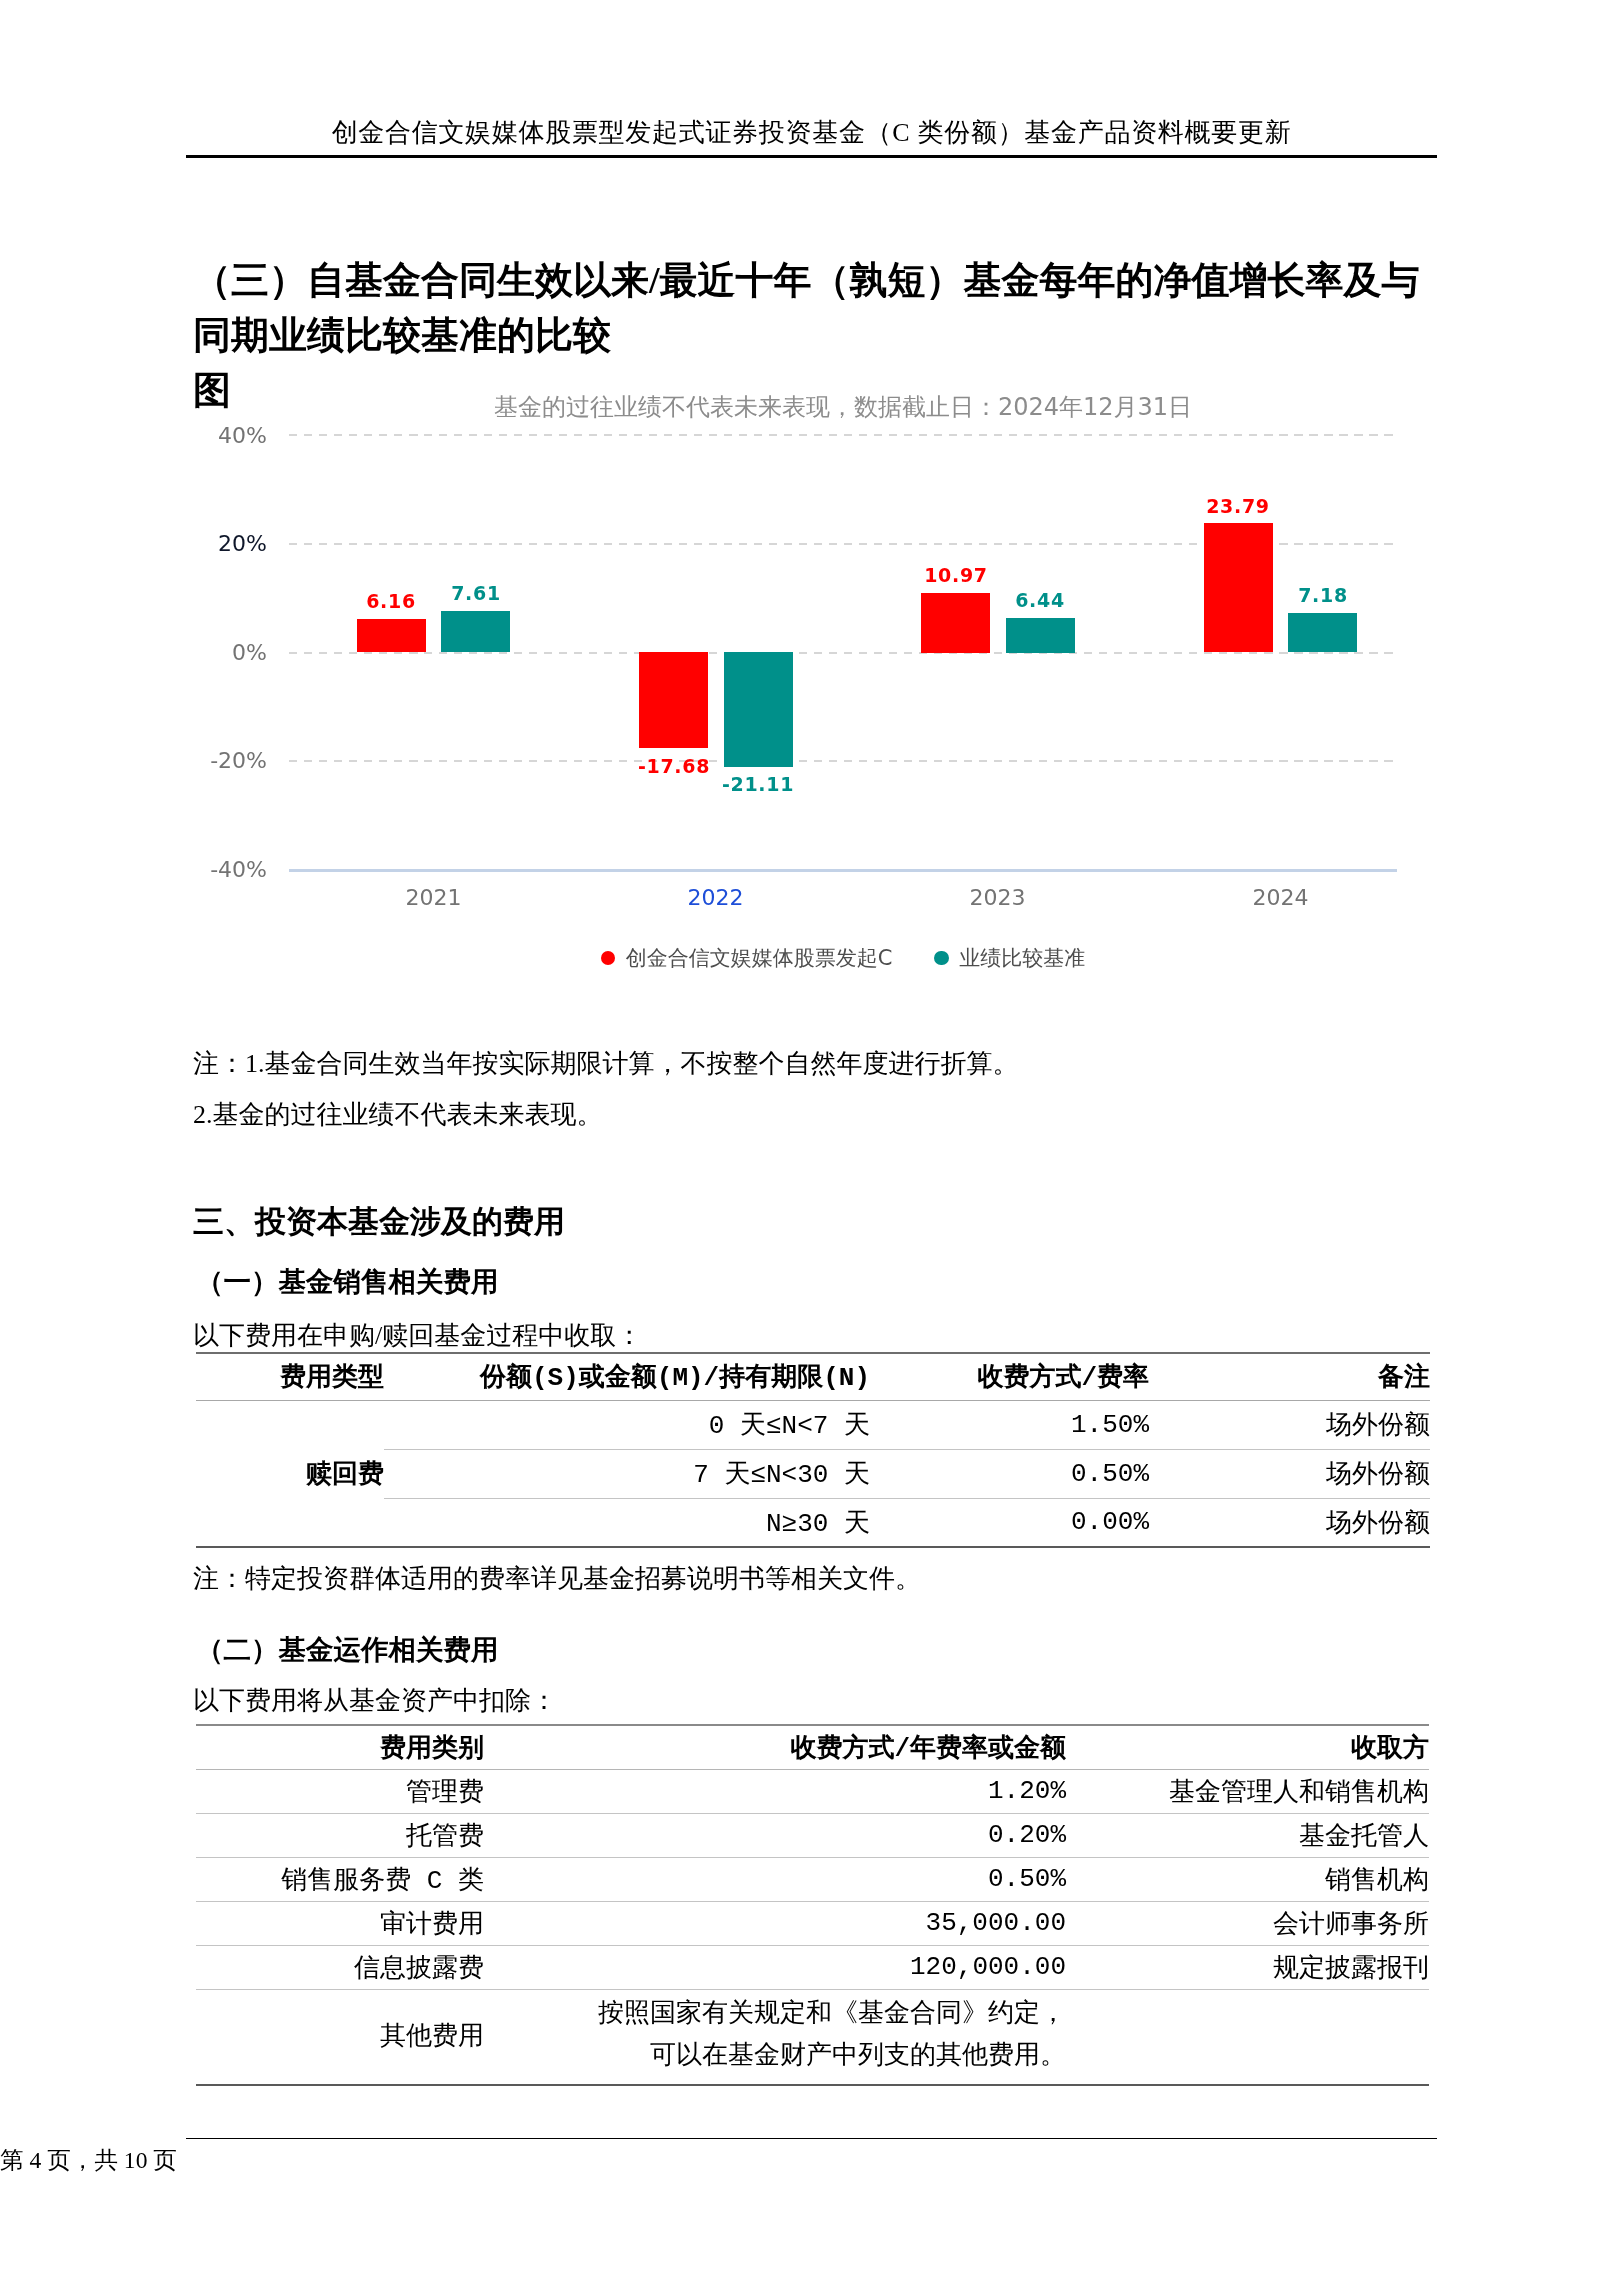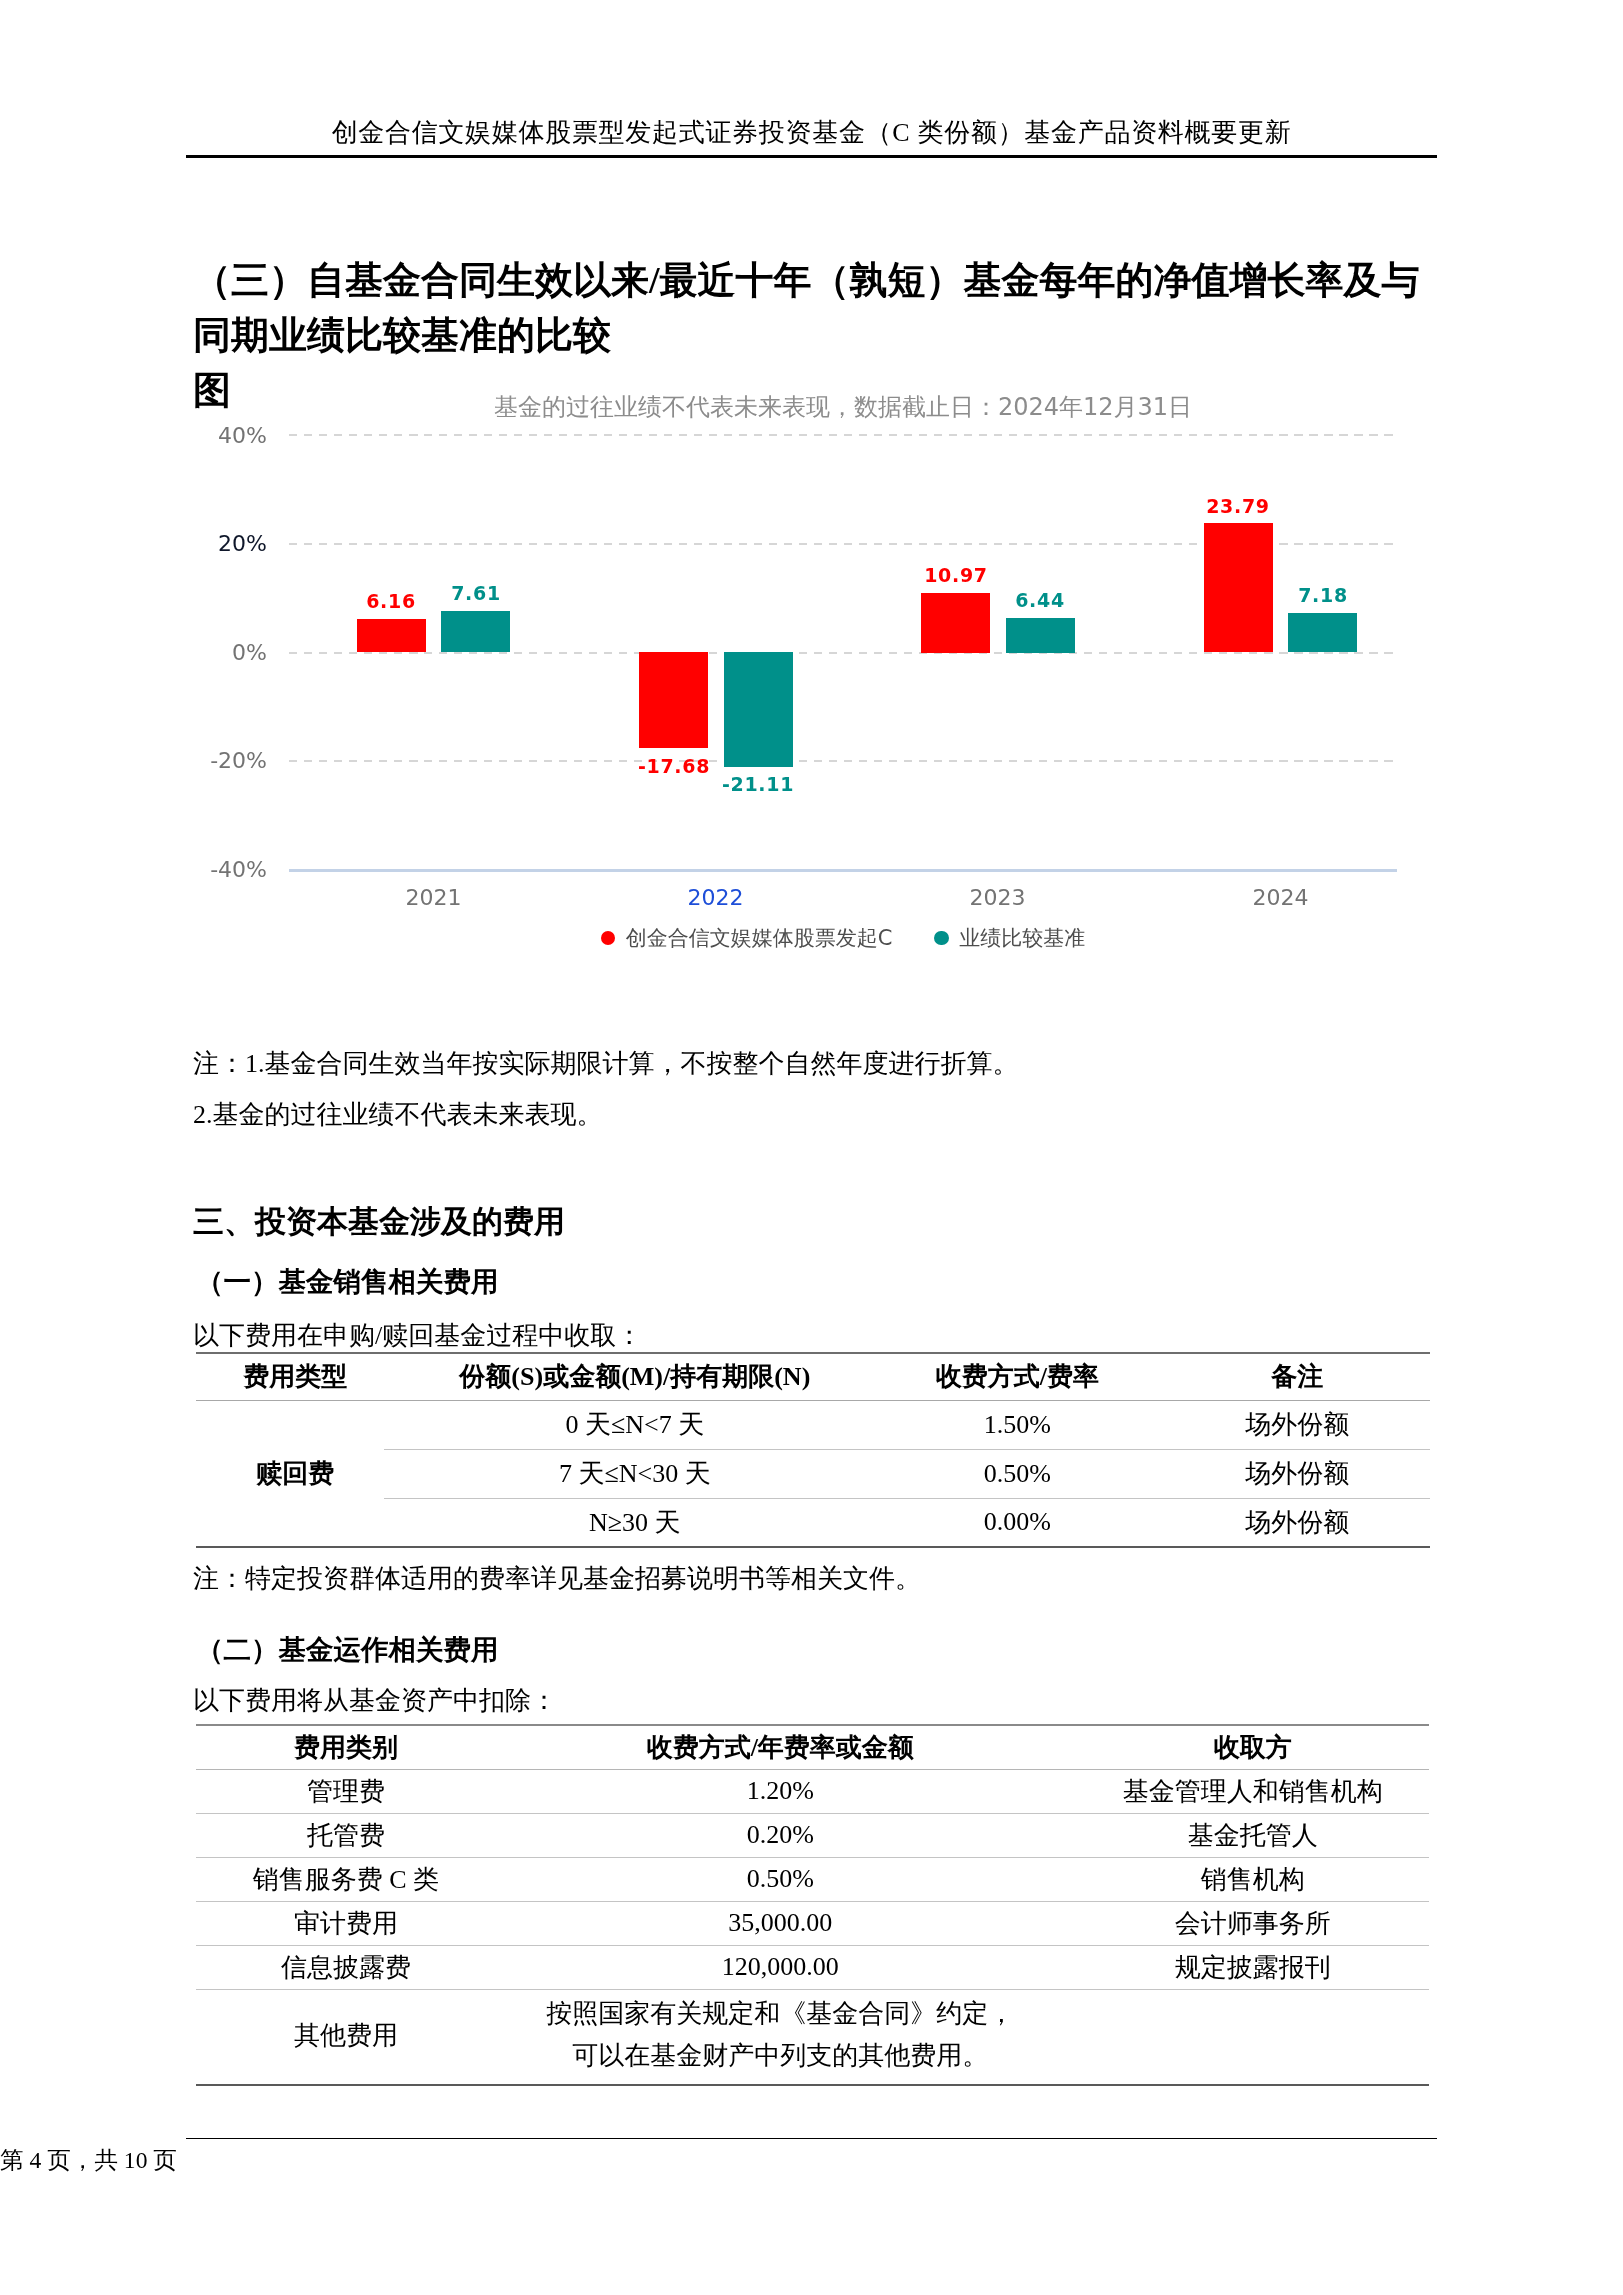--- a/index.html
+++ b/index.html
@@ -19,39 +19,39 @@
   
   .chart { position:absolute; top:363px; left:0; width:1623px; height:648px; font-family:"DejaVu Sans","Liberation Sans",sans-serif; }
   .chart-title { position:absolute; top:27.5px; left:289px; width:1108px; text-align:center; font-size:24px; }
   .gridline { position:absolute; left:289px; width:1108px; height:2px; }
   .gridline.dashed { background:repeating-linear-gradient(90deg,#d6d6d6 0 8.5px,transparent 8.5px 15px); }
   .gridline.baseline { height:2.6px; }
   .ytick { position:absolute; width:131px; left:136px; text-align:right; font-size:22px; line-height:29px; }
   .bar { position:absolute; }
   .bar-label { position:absolute; width:118px; text-align:center; font-size:19px; font-weight:bold; letter-spacing:0.7px; }
   .xtick { position:absolute; width:131px; text-align:center; font-size:22px; top:522px; }
-  .legend { position:absolute; top:561px; left:289px; width:1108px; display:flex; justify-content:center; gap:42px;text-align:center; }
+  .legend { position:absolute; top:581px; left:289px; width:1108px; display:flex; justify-content:center; gap:42px;text-align:center; }
   .legend-item { display:flex; align-items:center; gap:10.5px; }
   .legend-marker { width:14.4px; height:14.4px; border-radius:50%; }
   .legend-label { font-size:21px; }
 
   
   .note1 { position:absolute; top:1046px; left:193px; font-size:26px; }
   .note2 { position:absolute; top:1097px; left:193px; font-size:26px; }
 
   
   .fees-heading  { position:absolute; top:1201px; left:193px; font-size:31px; font-weight:bold; }
   .sub-sales     { position:absolute; top:1264px; left:196px; font-size:27.5px; font-weight:bold; }
   .sales-intro   { position:absolute; top:1318px; left:193px; font-size:26px; }
   .sales-footnote{ position:absolute; top:1561px; left:193px; font-size:26px; }
   .sub-oper      { position:absolute; top:1632px; left:196px; font-size:27.5px; font-weight:bold; }
   .oper-intro    { position:absolute; top:1683px; left:193px; font-size:26px; }
 
   table { border-collapse:collapse; table-layout:fixed; font-size:26px; }
-  th, td { box-sizing:border-box; text-align:center; font-weight:normal; vertical-align:middle; padding:0; }
+  th, td { box-sizing:border-box; text-align:right; font-weight:normal; vertical-align:middle; padding:0;font-family:Liberation Mono, monospace; }
   th { font-weight:bold; }
 
   .sales-table { position:absolute; top:1352px; left:196px; width:1233px; border-top:2.6px solid #6e6e6e; border-bottom:2.6px solid #595959; }
   .sales-table th { height:47px; border-bottom:1.3px solid #a8a8a8; }
   .sales-table td { height:49px; }
   .sales-table .c1 { width:188px; padding-left:10.5px; }
   .sales-table .c2 { width:486px; padding-left:15.7px;margin-top:38px; }
   .sales-table .c3 { width:279px; padding-left:15.7px; }
   .sales-table .c4 { width:281px; padding-left:15.7px; }
   .sales-table tr.mid td.sep { border-bottom:1.3px solid #c4c4c4; }

